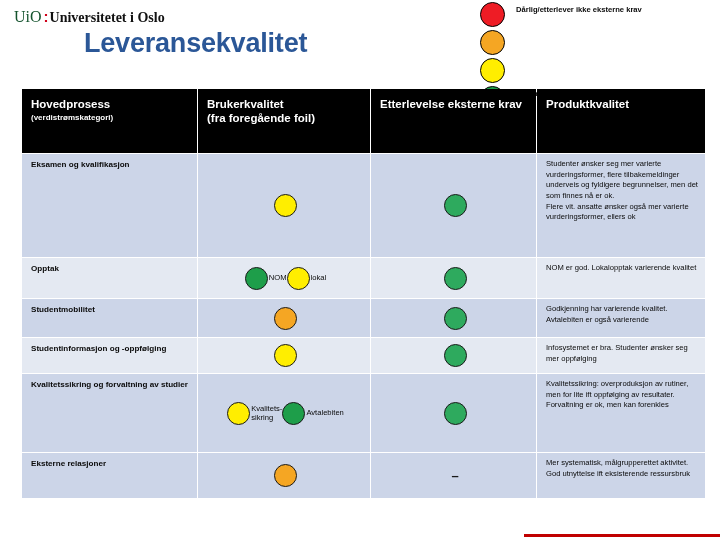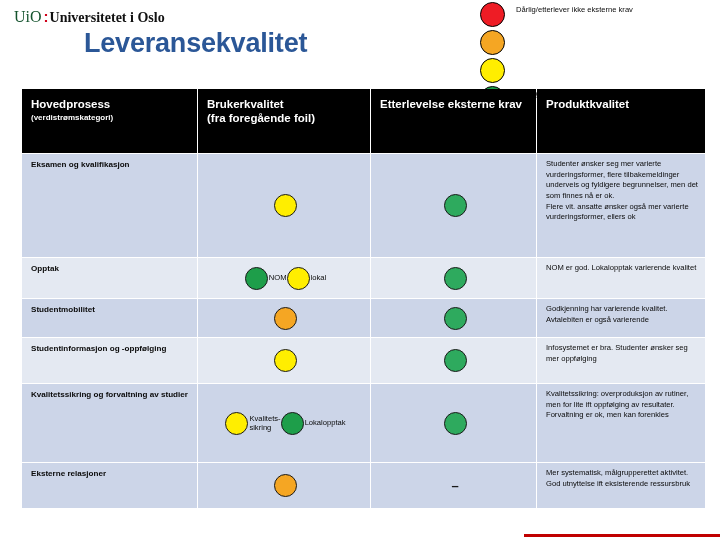--- a/index.html
+++ b/index.html
@@ -71,21 +71,21 @@
   .legend-dot {
     width: 23px;
     height: 23px;
     border-radius: 50%;
     border: 1px solid #000000;
     flex: 0 0 auto;
     margin-right: 11px;
   }
   .legend-text {
     font-size: 7.6px;
-    font-weight: 400;
+    font-weight: 700;
     color: #0b0b0b;
     line-height: 1.38;
     padding-top: 3px;
     max-width: 190px;
   }
 
   
   .matrix {
     position: absolute;
     left: 21px;
@@ -297,21 +297,21 @@
         </td>
         <td class="center">
           <div class="dotgroup">
             <span class="dotwrap">
               <span class="dot" style="background: rgb(46, 170, 94);"></span>
             </span>
           </div>
         </td>
         <td class="comment">Godkjenning har varierende kvalitet.<br>Avtalebiten er også varierende</td>
       </tr>
-      <tr class="alt" style="height: 45px; padding-left: 16px;">
+      <tr class="alt" style="height: 35px; padding-left: 16px;">
         <td class="process">Studentinformasjon og -oppfølging</td>
         <td class="center">
           <div class="dotgroup">
             <span class="dotwrap">
               <span class="dot" style="background: rgb(255, 238, 0);"></span>
             </span>
           </div>
         </td>
         <td class="center">
           <div class="dotgroup">
@@ -326,21 +326,21 @@
         <td class="process">Kvalitetssikring og forvaltning av studier</td>
         <td class="center">
           <div class="dotgroup">
             <span class="dotwrap">
               <span class="dot" style="background: rgb(255, 238, 0);"></span>
               <span class="dot-label">Kvalitets-
 sikring</span>
             </span>
             <span class="dotwrap">
               <span class="dot" style="background: rgb(30, 158, 74);"></span>
-              <span class="dot-label">Lokalopptak</span>
+              <span class="dot-label">Avtalebiten</span>
             </span>
           </div>
         </td>
         <td class="center">
           <div class="dotgroup">
             <span class="dotwrap">
               <span class="dot" style="background: rgb(46, 170, 94);"></span>
             </span>
           </div>
         </td>

